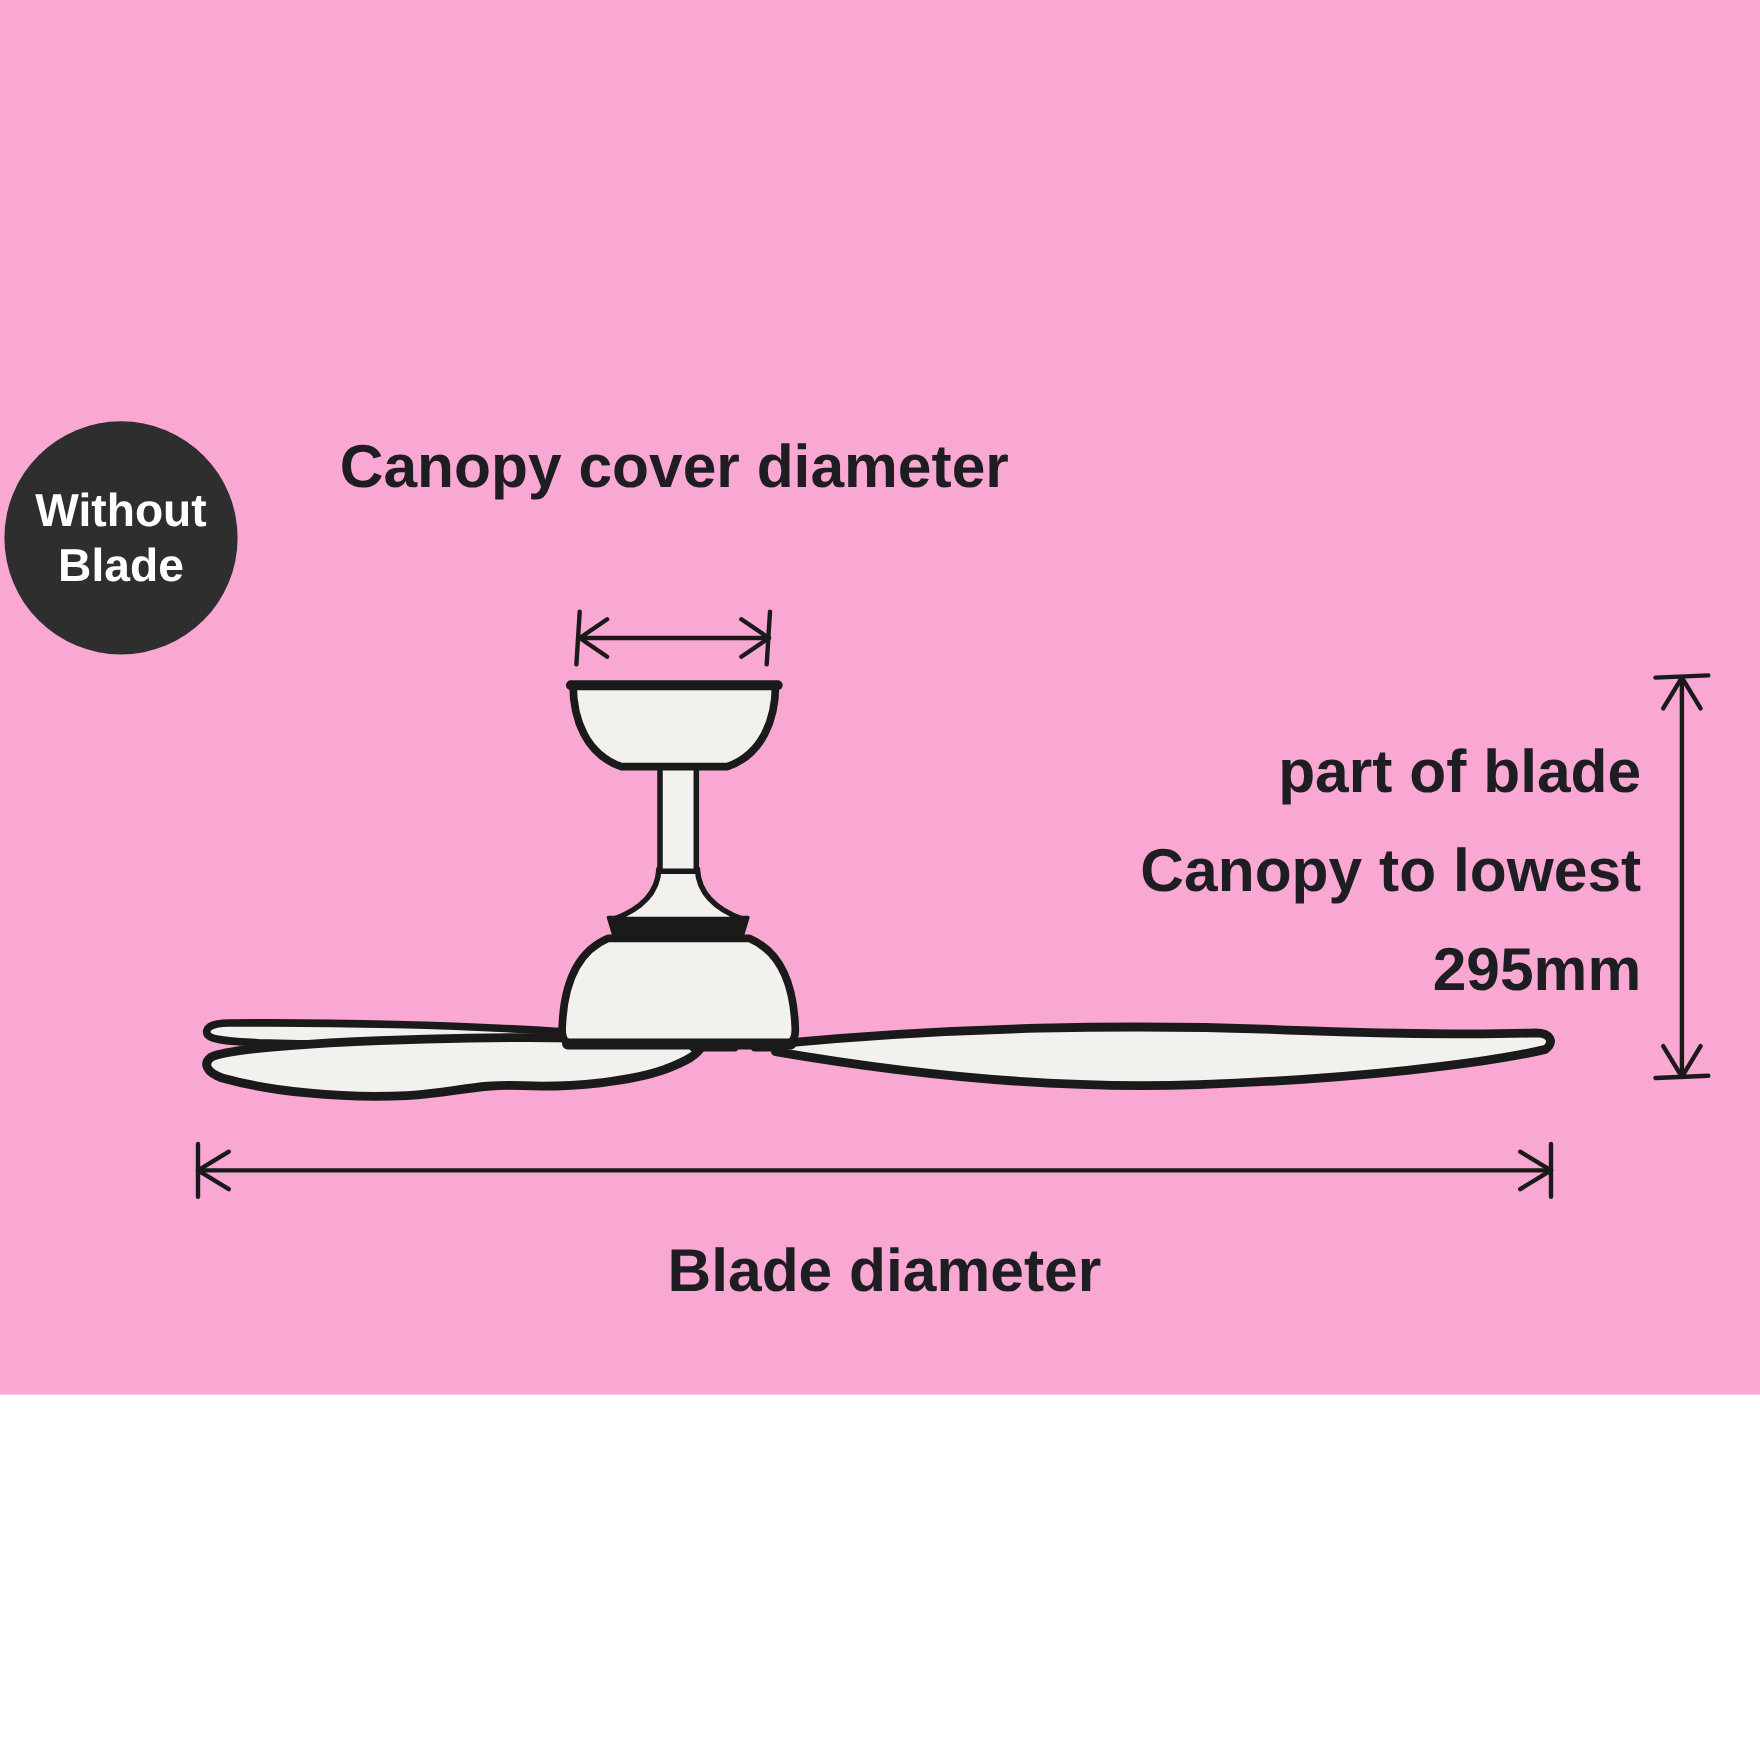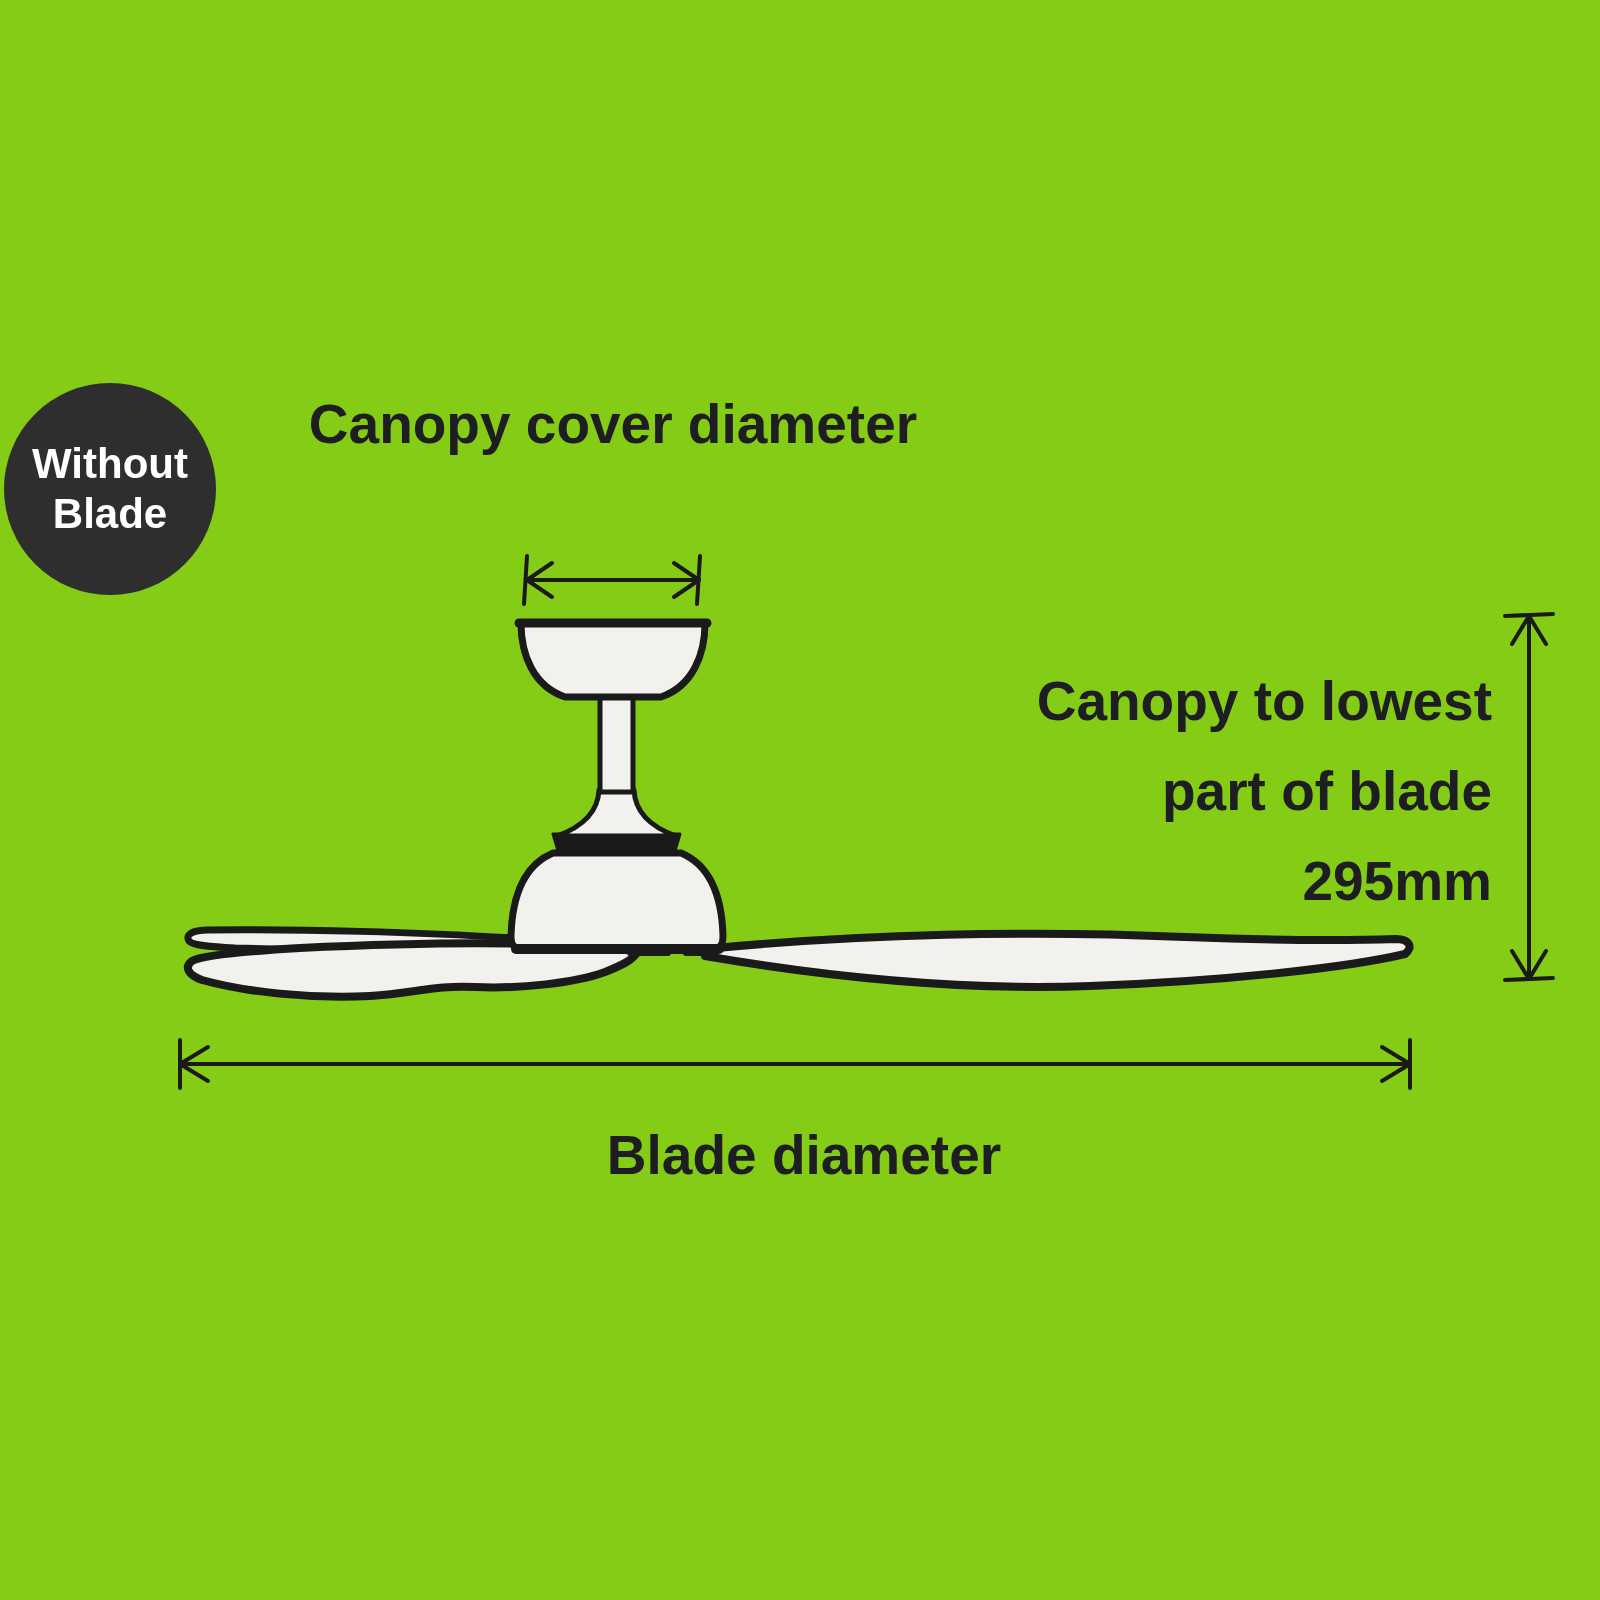--- a/index.html
+++ b/index.html
@@ -3,22 +3,22 @@
 <meta charset="utf-8">
 <style>
   html, body {
     margin: 0;
     padding: 0;
     background: #ffffff;
   }
   .canvas {
     position: relative;
     width: 1600px;
-    height: 1600px;
-    background: #84cc16;
+    height: 1268px;
+    background: #f9a8d4;
     overflow: hidden;
     font-family: "Liberation Sans", sans-serif;
   }
   .diagram-svg {
     position: absolute;
     left: 0;
     top: 0;
     width: 1600px;
     height: 1600px;
   }
@@ -158,22 +158,22 @@
   <div class="badge">
     <span class="line">Without</span>
     <span class="line">Blade</span>
   </div>
 
   <div class="label top-label">
     <span class="line">Canopy cover diameter</span>
   </div>
 
   <div class="label right-label">
+    <span class="line">part of blade</span>
     <span class="line">Canopy to lowest</span>
-    <span class="line">part of blade</span>
     <span class="line">295mm</span>
   </div>
 
   <div class="label bottom-label">
     <span class="line">Blade diameter</span>
   </div>
 
 </div>
 
 </body></html>

